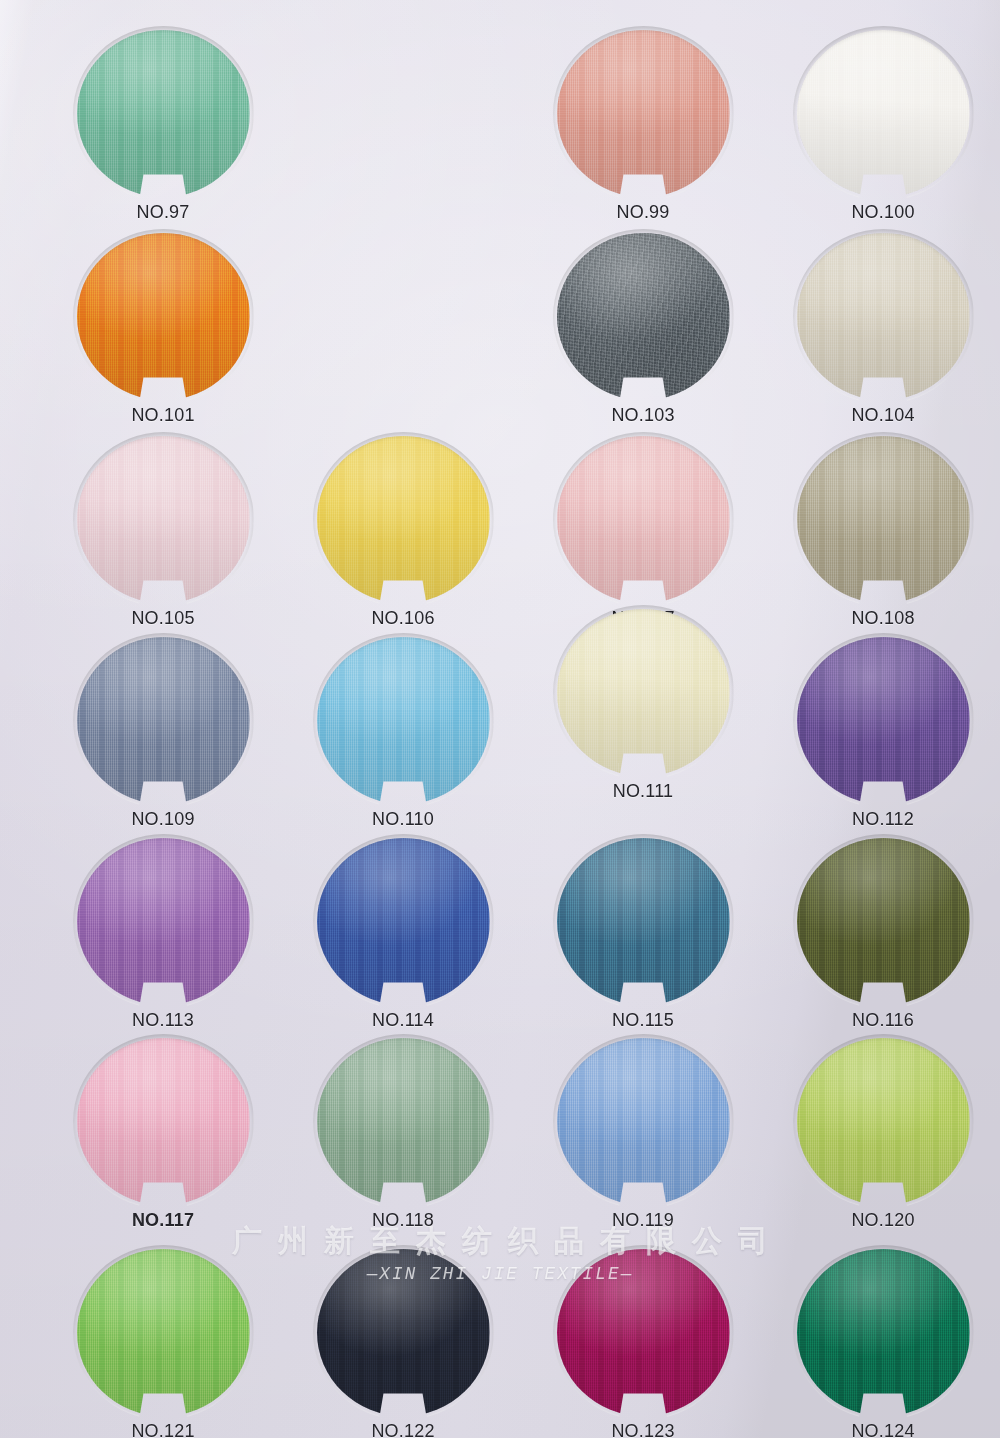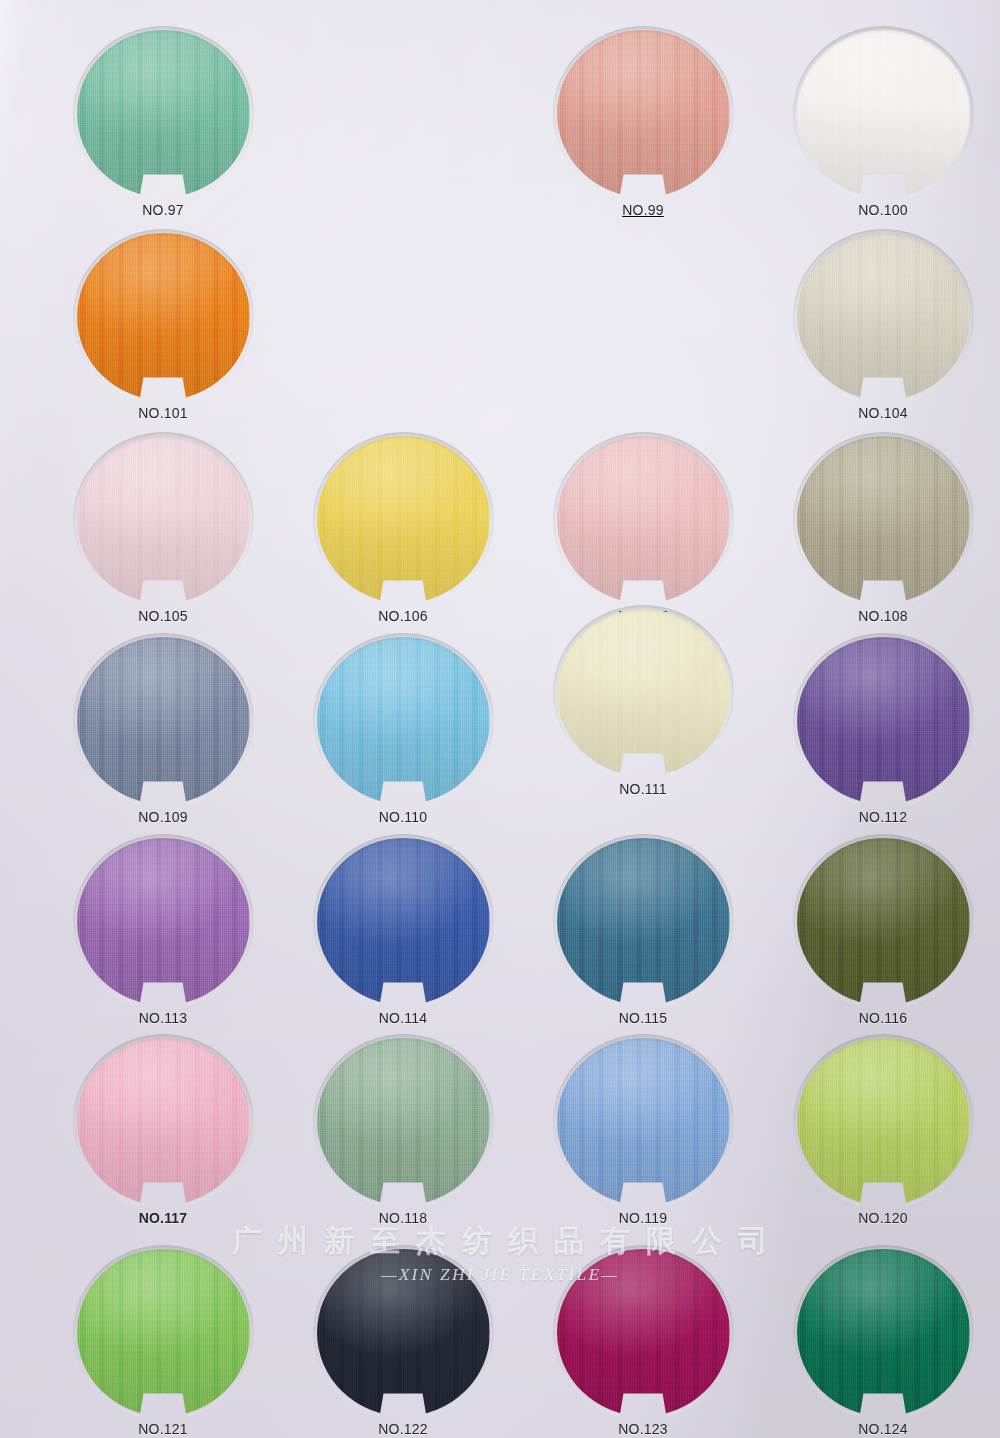--- a/index.html
+++ b/index.html
@@ -119,21 +119,21 @@
         0% 100%);
     box-shadow:
       inset 0 3px 5px rgba(0,0,0,0.18),
       inset 0 -1px 2px rgba(255,255,255,0.45);
     pointer-events: none;
     z-index: 2;
   }
 
   .label {
     text-align: center;
-    font-size: 14px;
+    font-size: 18px;
     letter-spacing: 0.2px;
     color: #25252b;
     margin-top: 5px;
     font-family: "Liberation Sans", sans-serif;
     text-shadow: 0 0.5px 0 rgba(255,255,255,0.55);
   }
 
   
   #watermark {
     position: absolute;
@@ -155,40 +155,40 @@
     line-height: 1.25;
   }
   #wm-en {
     margin-top: 4px;
     font-size: 17.5px;
     letter-spacing: 2.2px;
     font-style: italic;
     font-weight: 500;
     color: rgba(255,255,255,0.72);
     text-shadow: 0 1px 2px rgba(90,90,110,0.22);
-    font-family: Liberation Serif, serif;
+    font-family: Liberation Mono, monospace;
   }
 </style>
 </head>
 <body>
 
 <div id="card">
 
   <div class="grid" id="grid">
       <div class="cell" style="left: 38px; top: 30px;">
         <div class="swatch-wrap">
           <div class="swatch" style="background: rgb(121, 189, 162);">
             <div class="tex"></div>
             <div class="lite"></div>
           </div>
           <div class="hole-shadow"></div>
         </div>
         <div class="label">NO.97</div>
       </div>
-      <div class="cell" style="left: 518px; top: 30px; text-decoration: underline;">
+      <div class="cell" style="left: 518px; top: 30px;">
         <div class="swatch-wrap">
           <div class="swatch" style="background: rgb(224, 161, 148);">
             <div class="tex"></div>
             <div class="lite"></div>
           </div>
           <div class="hole-shadow"></div>
         </div>
         <div class="label">NO.99</div>
       </div>
       <div class="cell" style="left: 758px; top: 30px;">
@@ -203,20 +203,30 @@
       </div>
       <div class="cell" style="left: 38px; top: 233px;">
         <div class="swatch-wrap">
           <div class="swatch" style="background: rgb(233, 130, 31);">
             <div class="tex"></div>
             <div class="lite"></div>
           </div>
           <div class="hole-shadow"></div>
         </div>
         <div class="label">NO.101</div>
+      </div>
+      <div class="cell" style="left: 518px; top: 233px;">
+        <div class="swatch-wrap">
+          <div class="swatch heather" style="background: rgb(98, 106, 112);">
+            <div class="tex"></div>
+            <div class="lite"></div>
+          </div>
+          <div class="hole-shadow"></div>
+        </div>
+        <div class="label">NO.103</div>
       </div>
       <div class="cell" style="left: 758px; top: 233px;">
         <div class="swatch-wrap">
           <div class="swatch" style="background: rgb(217, 211, 195);">
             <div class="tex"></div>
             <div class="lite"></div>
           </div>
           <div class="hole-shadow"></div>
         </div>
         <div class="label">NO.104</div>

